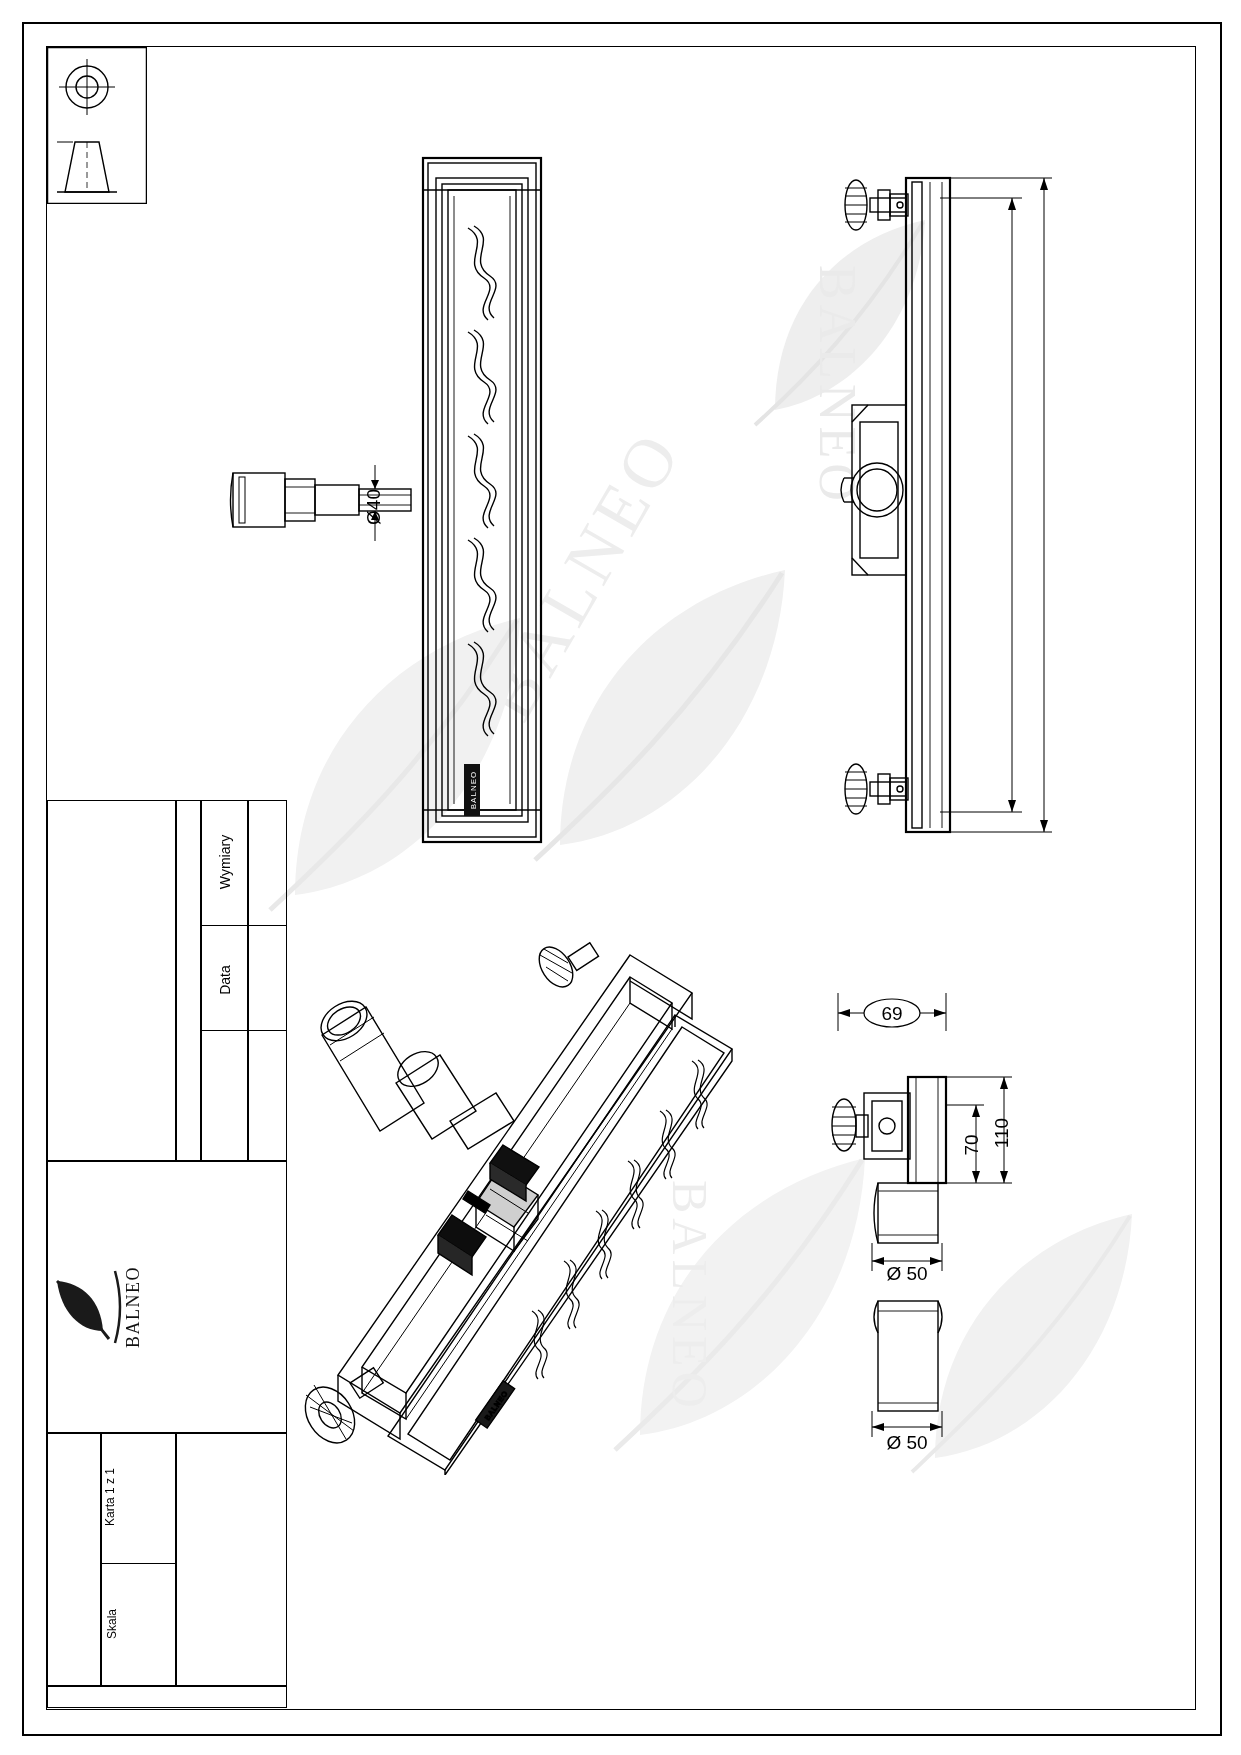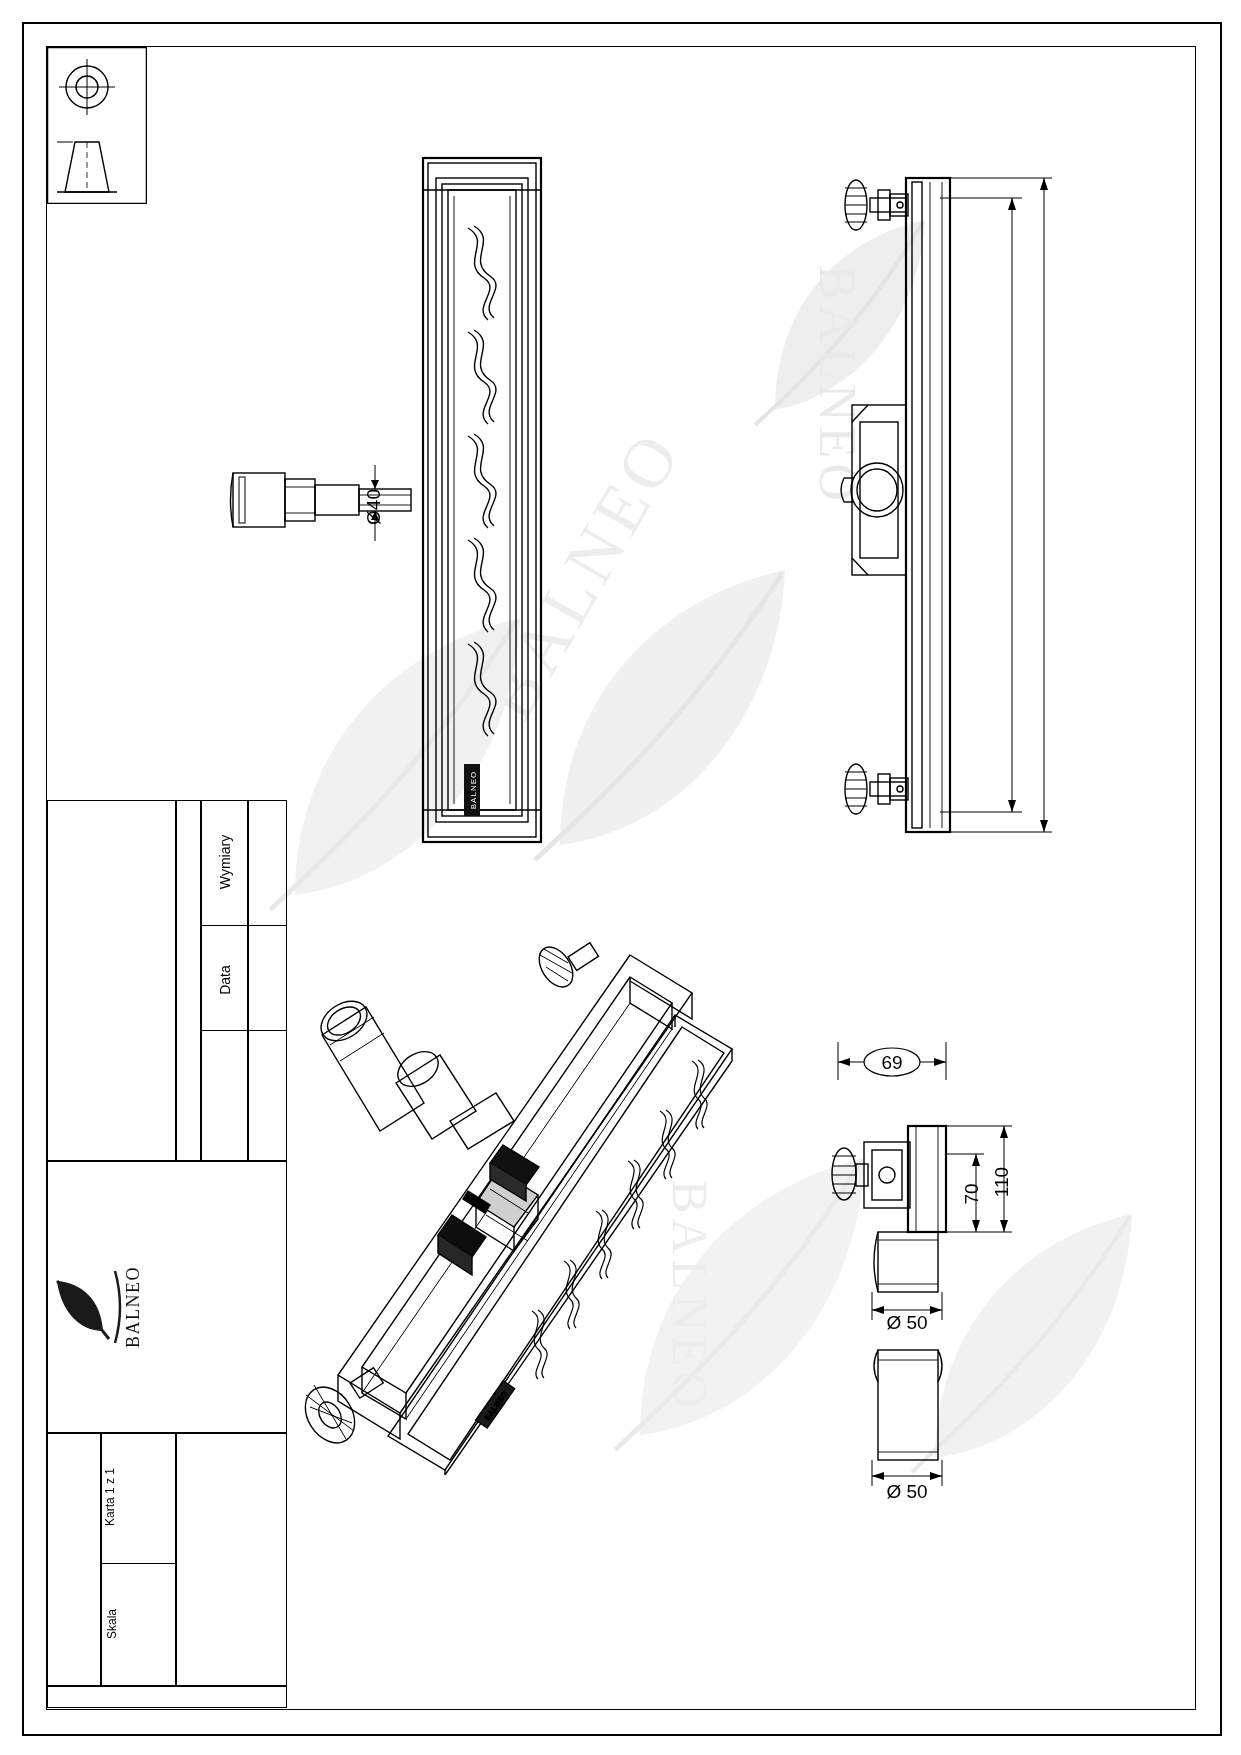--- a/index.html
+++ b/index.html
@@ -351,21 +351,21 @@
         <g class="sth">
           <line x1="6" y1="480" x2="54" y2="516"></line>
           <line x1="10" y1="492" x2="52" y2="508"></line>
           <line x1="14" y1="470" x2="46" y2="524"></line>
         </g>
         <rect x="50" y="468" width="28" height="18" transform="rotate(-33 50 468)" class="s"></rect>
       </g>
     </svg>
   </div>
 
-  <div style="position:absolute;left:820px;top:1034px;width:210px;height:470px;">
+  <div style="position:absolute;left:820px;top:985px;width:210px;height:470px;">
     <svg width="210" height="470" viewBox="0 0 210 470">
 
       <line x1="18" y1="8" x2="18" y2="46" class="sth"></line>
       <line x1="126" y1="8" x2="126" y2="46" class="sth"></line>
       <line x1="18" y1="28" x2="126" y2="28" class="sth"></line>
       <path d="M18 28 l 12 -4 l 0 8 z" class="fillb"></path>
       <path d="M126 28 l -12 -4 l 0 8 z" class="fillb"></path>
       <ellipse cx="72" cy="28" rx="28" ry="14" fill="#fff" stroke="#000" stroke-width="1.2"></ellipse>
       <text x="72" y="35" text-anchor="middle" font-family="Liberation Sans, sans-serif" font-size="19" id="dimWidth">69</text>
 

